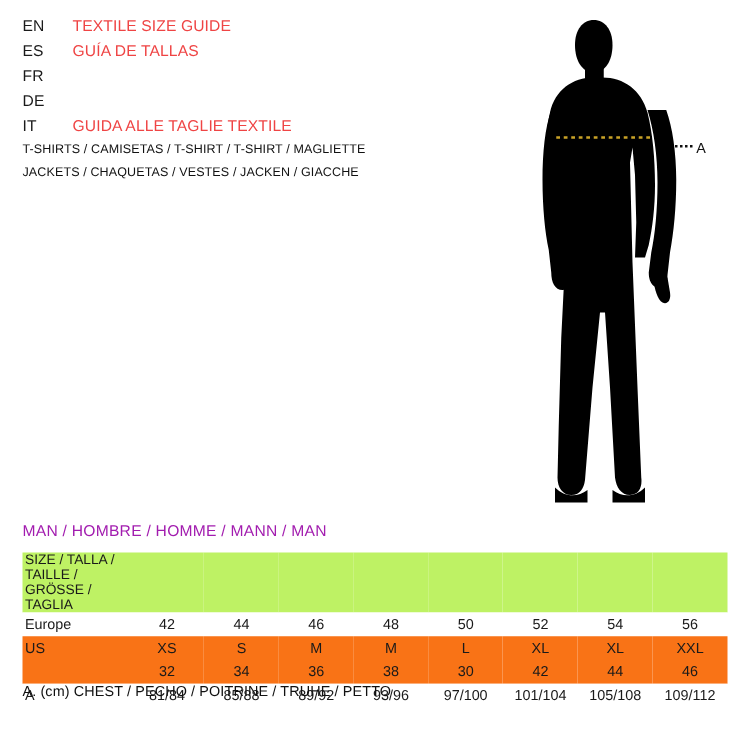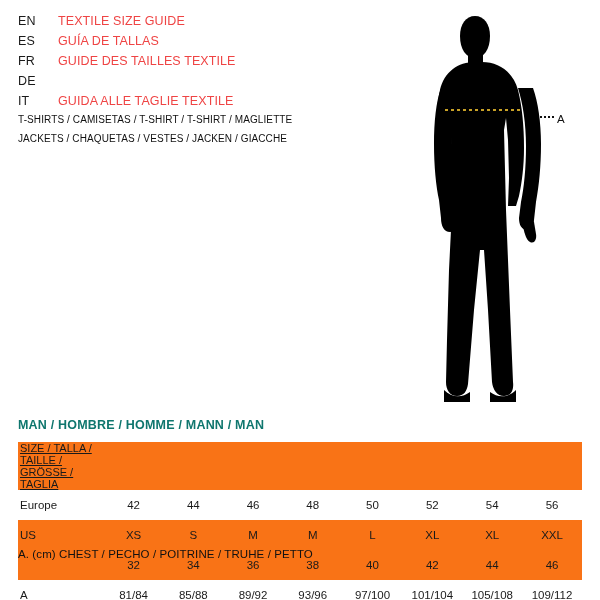--- a/index.html
+++ b/index.html
@@ -86,44 +86,43 @@
     height: 2px;
     border-top: 2px dotted #111;
   }
 
   
   .man-title {
     position: absolute;
     left: 18px;
     top: 418px;
     font-size: 12.5px;
-    font-weight: bold;
-    color: #0f766e;
+    font-weight: normal;
+    color: #a21caf;
     letter-spacing: 0.2px;
   }
 
   table.size-table {
     position: absolute;
     left: 18px;
     top: 442px;
     width: 564px;
     border-collapse: collapse;
     font-size: 11.5px;
   }
   table.size-table td {
     padding: 0;
-    height: 30px;
+    height: 19px;
     vertical-align: middle;
     color: #1a1a1a;
   }
   .row-header td {
-    background: #f97316;
+    background: #bef264;
     font-size: 11px;
     color: #1a1a1a;
-    text-decoration: underline;
   }
   .row-shade td {
     background: #f97316;
   }
   .row-plain td {
     background: #ffffff;
   }
   .col-label {
     width: 84px;
     padding-left: 2px !important;
@@ -150,21 +149,20 @@
     <div class="lang-row">
       <span class="lang-code">EN</span>
       <span class="lang-text">TEXTILE SIZE GUIDE</span>
     </div>
     <div class="lang-row">
       <span class="lang-code">ES</span>
       <span class="lang-text">GUÍA DE TALLAS</span>
     </div>
     <div class="lang-row">
       <span class="lang-code">FR</span>
-      <span class="lang-text">GUIDE DES TAILLES TEXTILE</span>
     </div>
     <div class="lang-row">
       <span class="lang-code">DE</span>
     </div>
     <div class="lang-row">
       <span class="lang-code">IT</span>
       <span class="lang-text">GUIDA ALLE TAGLIE TEXTILE</span>
     </div>
   </div>
 
@@ -284,21 +282,21 @@
         <td class="cell">XL</td>
         <td class="cell">XL</td>
         <td class="cell">XXL</td>
       </tr>
       <tr class="row-shade">
         <td class="col-label"></td>
         <td class="cell">32</td>
         <td class="cell">34</td>
         <td class="cell">36</td>
         <td class="cell">38</td>
-        <td class="cell">40</td>
+        <td class="cell">30</td>
         <td class="cell">42</td>
         <td class="cell">44</td>
         <td class="cell">46</td>
       </tr>
       <tr class="row-plain">
         <td class="col-label">A</td>
         <td class="cell">81/84</td>
         <td class="cell">85/88</td>
         <td class="cell">89/92</td>
         <td class="cell">93/96</td>

